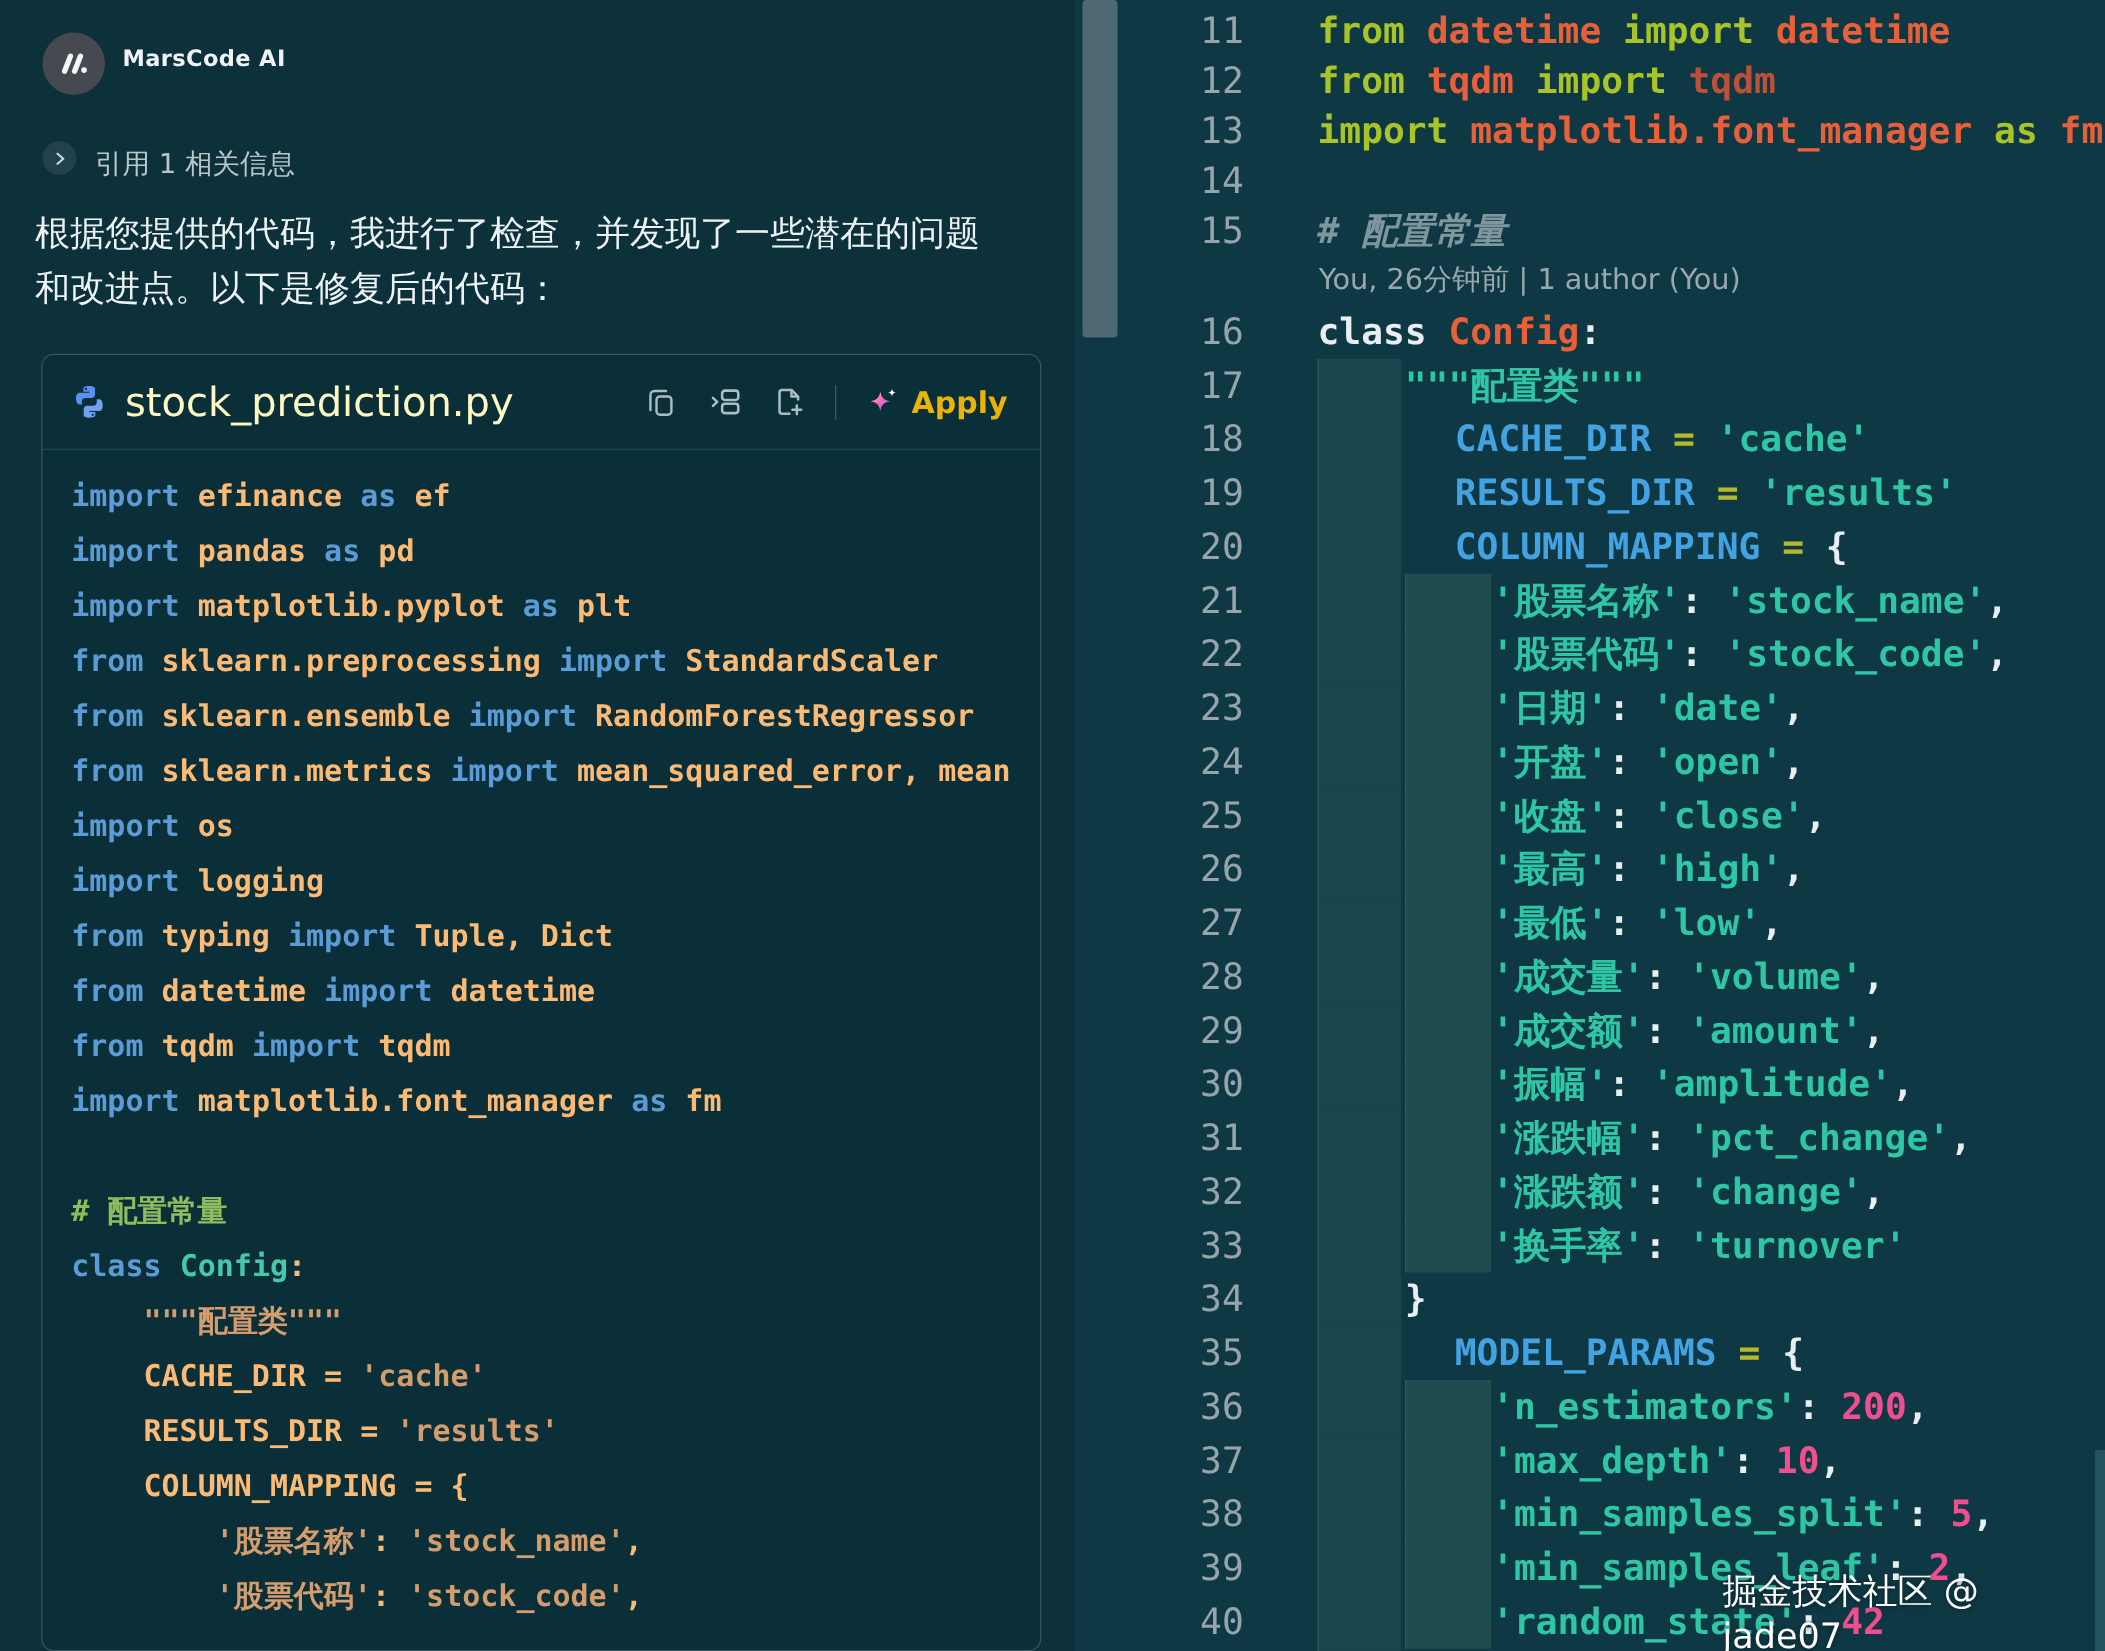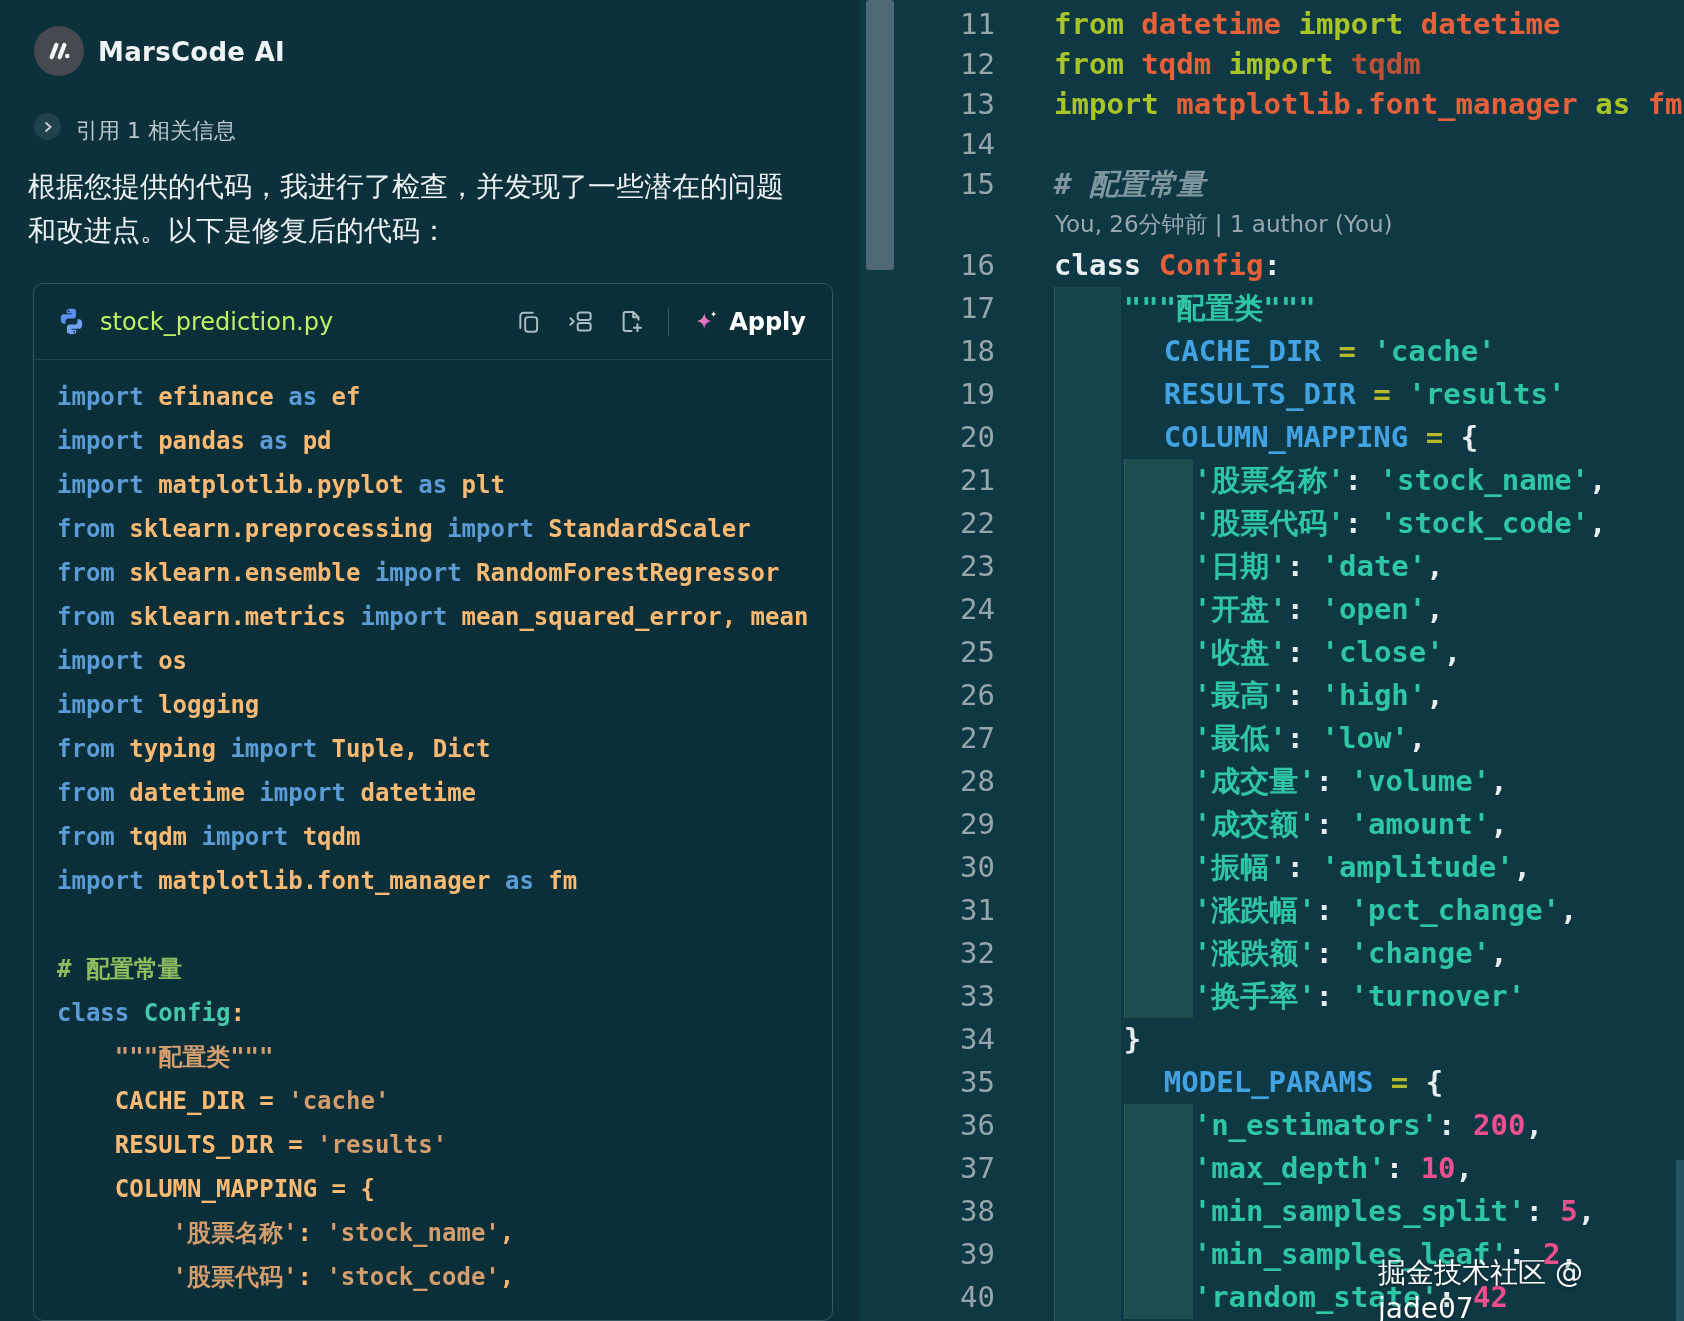--- a/index.html
+++ b/index.html
@@ -5,38 +5,38 @@
   html,body{margin:0;padding:0;}
   body{
     position:relative;width:1684px;height:1321px;overflow:hidden;
     background:#0e3944;font-family:"DejaVu Sans","Liberation Sans",sans-serif;
     -webkit-font-smoothing:antialiased;
   }
   
   .left-panel{position:absolute;left:0;top:0;width:860px;height:1321px;background:#0c313b;}
   .logo{position:absolute;left:34px;top:26px;width:50px;height:50px;border-radius:50%;
         background:#46494f;display:flex;align-items:center;justify-content:center;}
-  .brand{position:absolute;left:98px;top:37px;font-size:26px;font-weight:600;color:#eff3f5;letter-spacing:.3px;}
+  .brand{position:absolute;left:98px;top:37px;font-size:18px;font-weight:600;color:#eff3f5;letter-spacing:.3px;}
   .ref-chip{position:absolute;left:34px;top:113px;width:27px;height:27px;border-radius:50%;
         background:#21414c;display:flex;align-items:center;justify-content:center;cursor:pointer;}
   .ref-label{position:absolute;left:76px;top:116px;font-size:22px;color:#bac6ca;}
   .para{position:absolute;left:28px;width:806px;font-size:28px;color:#edf2f4;line-height:34px;}
   .para1{top:170px;} .para2{top:214px;}
 
   
   .card{position:absolute;left:33px;top:283px;width:800px;height:1038px;
         background:#0a2f39;border:1.5px solid #35575f;border-radius:10px;overflow:hidden;box-sizing:border-box;}
   .card-header{height:76px;border-bottom:1px solid #1d4651;display:flex;align-items:center;
         padding:0 26px 0 22px;box-sizing:border-box;}
-  .filename{margin-left:13px;font-size:24px;font-weight:500;color:#bef264;margin-right:auto;}
+  .filename{margin-left:13px;font-size:32px;font-weight:500;color:#fef9c3;margin-right:auto;}
   .actions{display:flex;align-items:center;gap:23px;}
   .icon-btn{width:28px;height:28px;display:flex;align-items:center;justify-content:center;cursor:pointer;}
   .vdiv{width:1px;height:28px;background:#3b5b64;}
   .apply-btn{display:flex;align-items:center;gap:9px;cursor:pointer;}
-  .apply-label{font-size:24px;font-weight:700;color:#ffffff;}
+  .apply-label{font-size:24px;font-weight:700;color:#eab308;}
   .card-body{padding:15px 0 0 23px;}
   .card-line{height:44px;line-height:44px;white-space:pre;
         font-family:"DejaVu Sans Mono","Liberation Mono",monospace;font-size:24px;font-weight:600;}
   
   .t-lk{color:#5c9cd6;} .t-li{color:#fdba74;} .t-lc{color:#8fbc60;}
   .t-ls{color:#d39d6e;} .t-lcl{color:#46c9a9;}
 
   
   .editor-region{position:absolute;left:860px;top:0;width:824px;height:1321px;background:#0e3944;overflow:hidden;}
   .vscroll-thumb{position:absolute;left:6px;top:0;width:28px;height:270px;background:#4e6973;border-radius:3px;}

